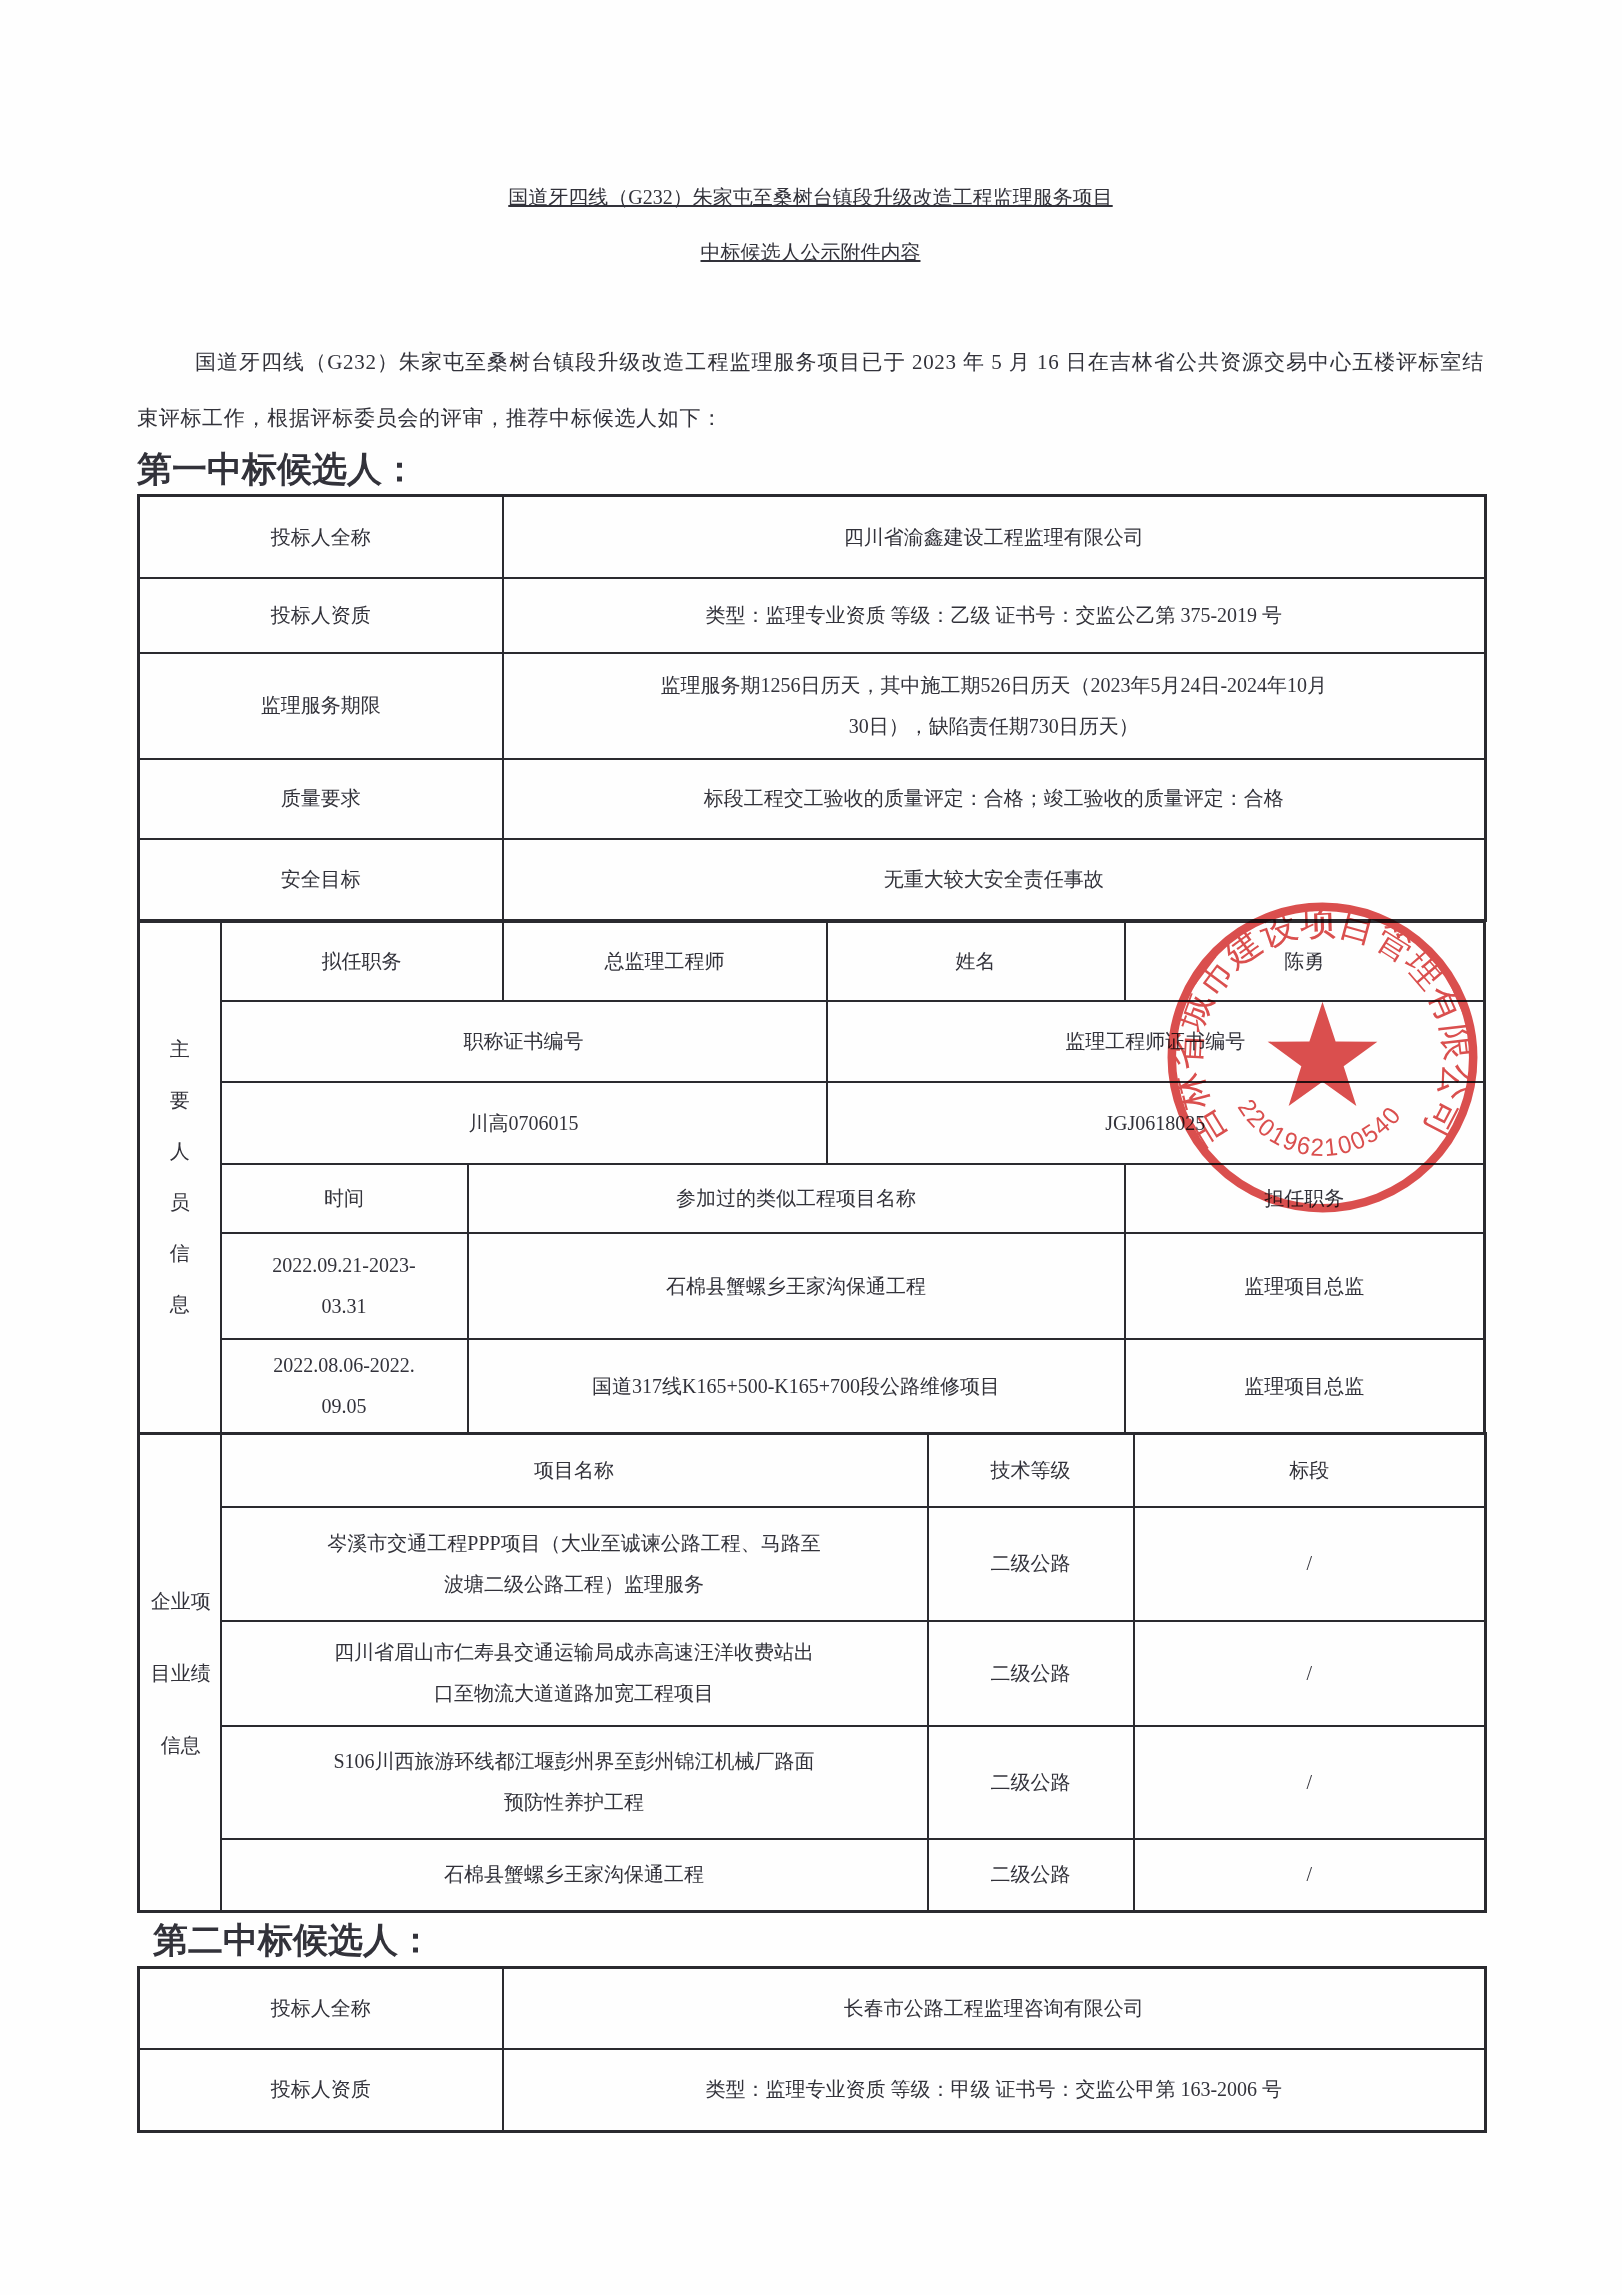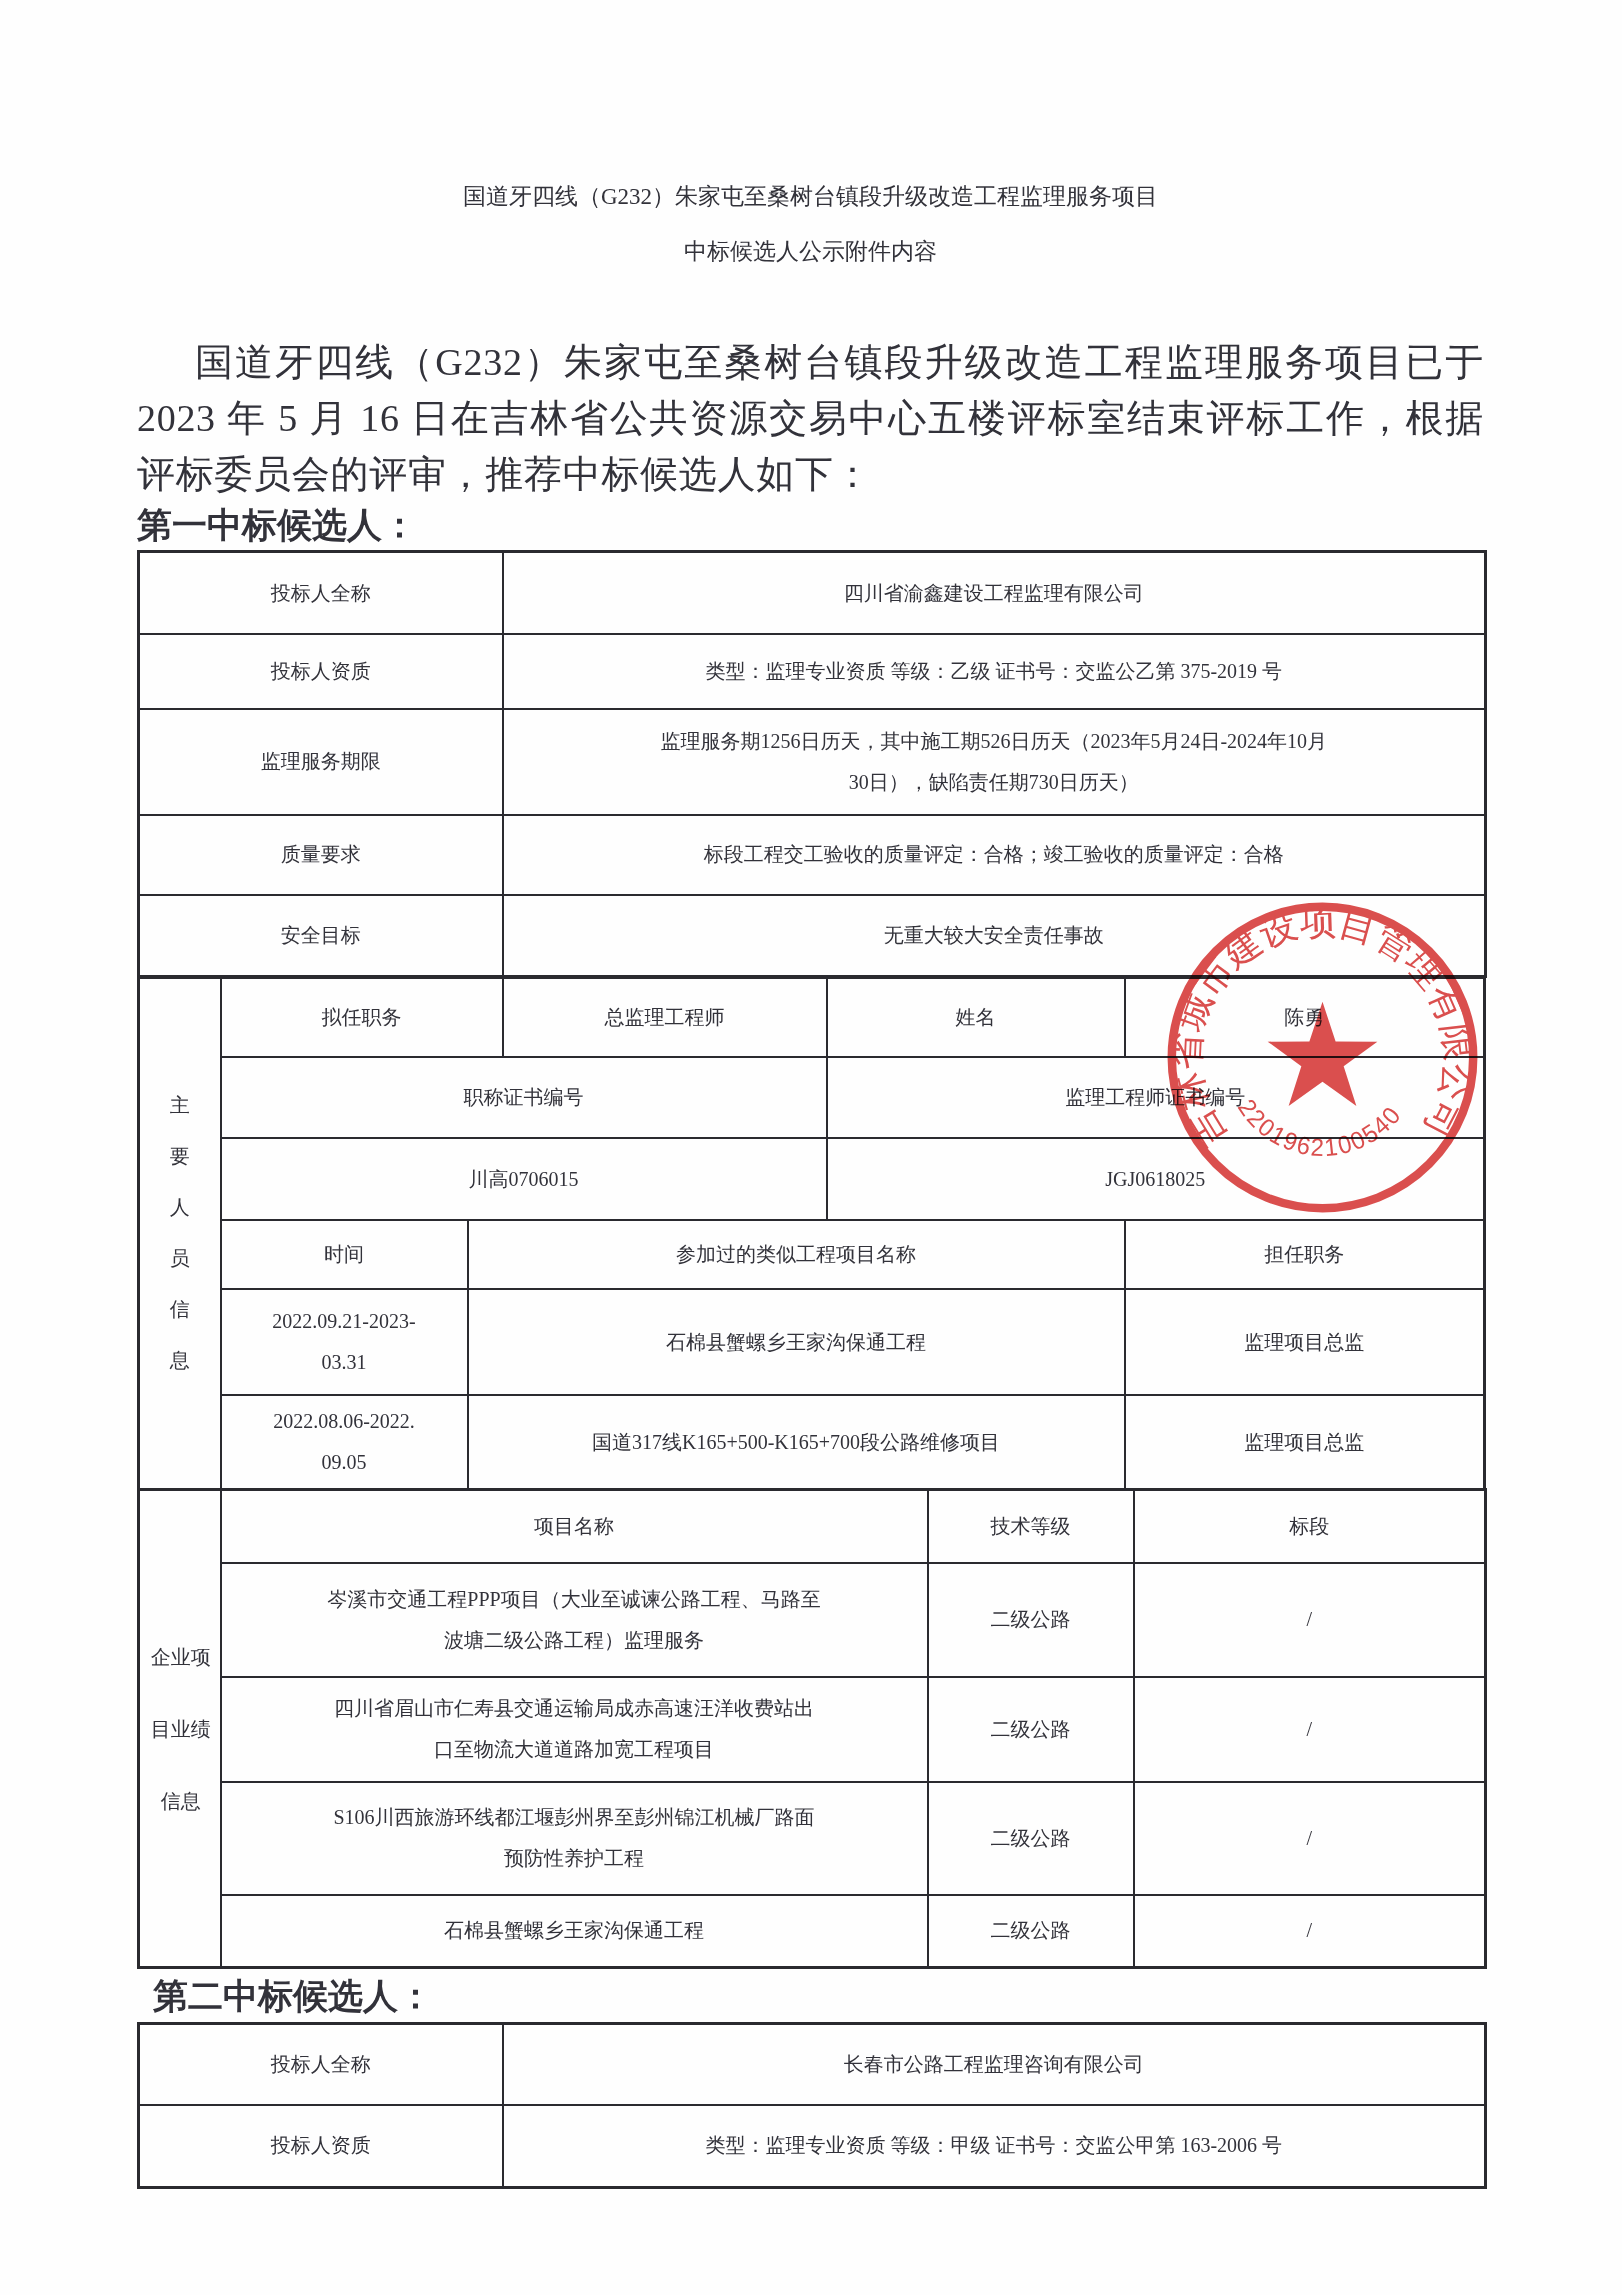--- a/index.html
+++ b/index.html
@@ -3,25 +3,25 @@
 <meta charset="utf-8">
 <style>
   html,body{margin:0;padding:0;background:#d9d9d9;}
   .page{
     position:relative;width:1622px;height:2295px;margin:0 auto;
     background:#fefefe;overflow:hidden;
     font-family:"Liberation Serif","DejaVu Serif",serif;
     color:#32323a;
   }
   .content{position:absolute;left:137px;top:0;width:1347px;}
-  .title{ text-align:center;font-size:23px;line-height:38px;font-weight:normal;}
+  .title{ text-align:center;font-size:20px;line-height:38px;font-weight:normal;text-decoration:underline;}
   .t1{margin-top:178px;}
   .t2{margin-top:17px;}
   .intro{
-    margin:63px 0 0 0;font-size:38px;line-height:56px;
+    margin:63px 0 0 0;font-size:21px;line-height:56px;
     text-align:justify;text-indent:58px;letter-spacing:0.7px;
   }
   .heading{margin-top:10.5px;font-size:29px;line-height:38px;font-weight:bold;}
   .subheading{margin-top:5.2px;font-size:35px;line-height:38px;font-weight:bold;}
   .sub2{margin-top:9.2px;margin-left:16px;}
   .tbl{
     border-collapse:collapse;table-layout:fixed;width:1347px;
     border:3.3px solid #2a2a2f;margin-top:5.2px;
   }
   .tbl.stack{margin-top:-2.6px;}

